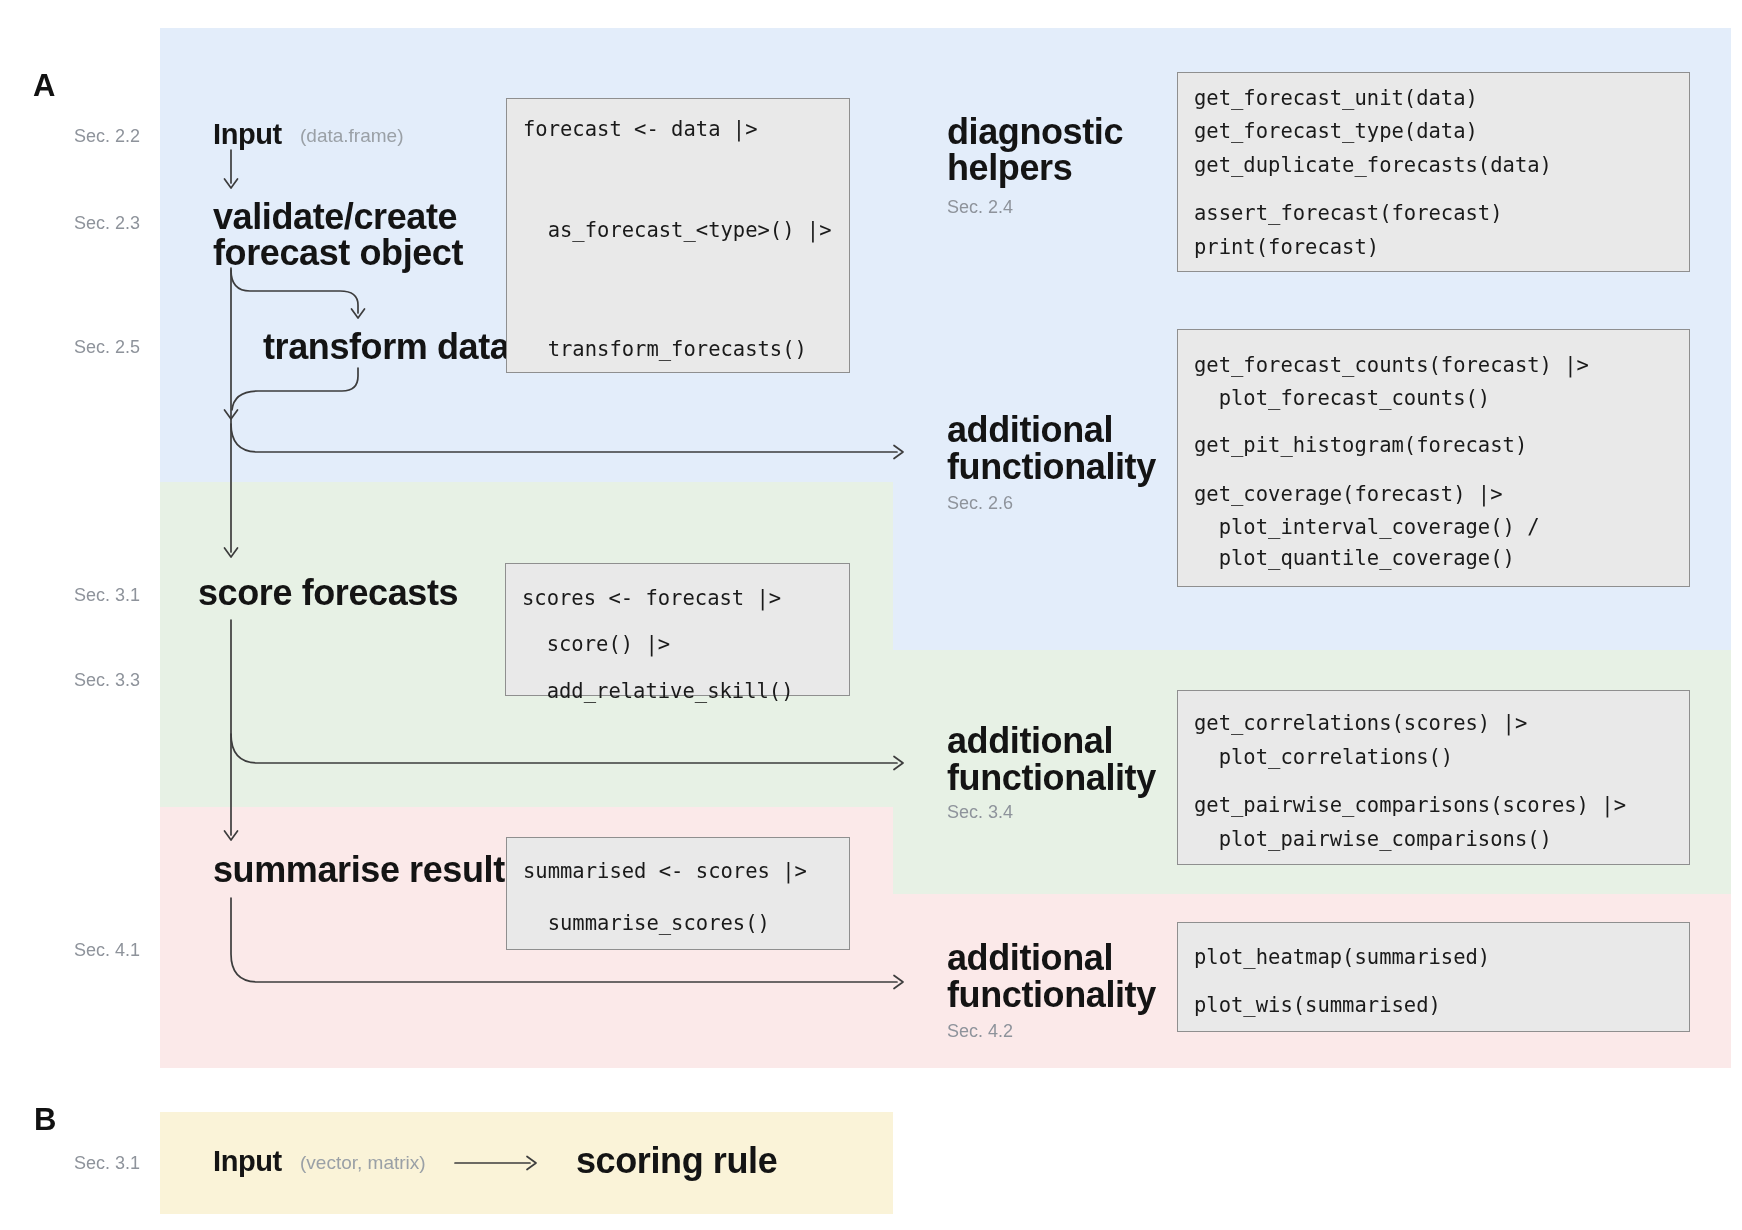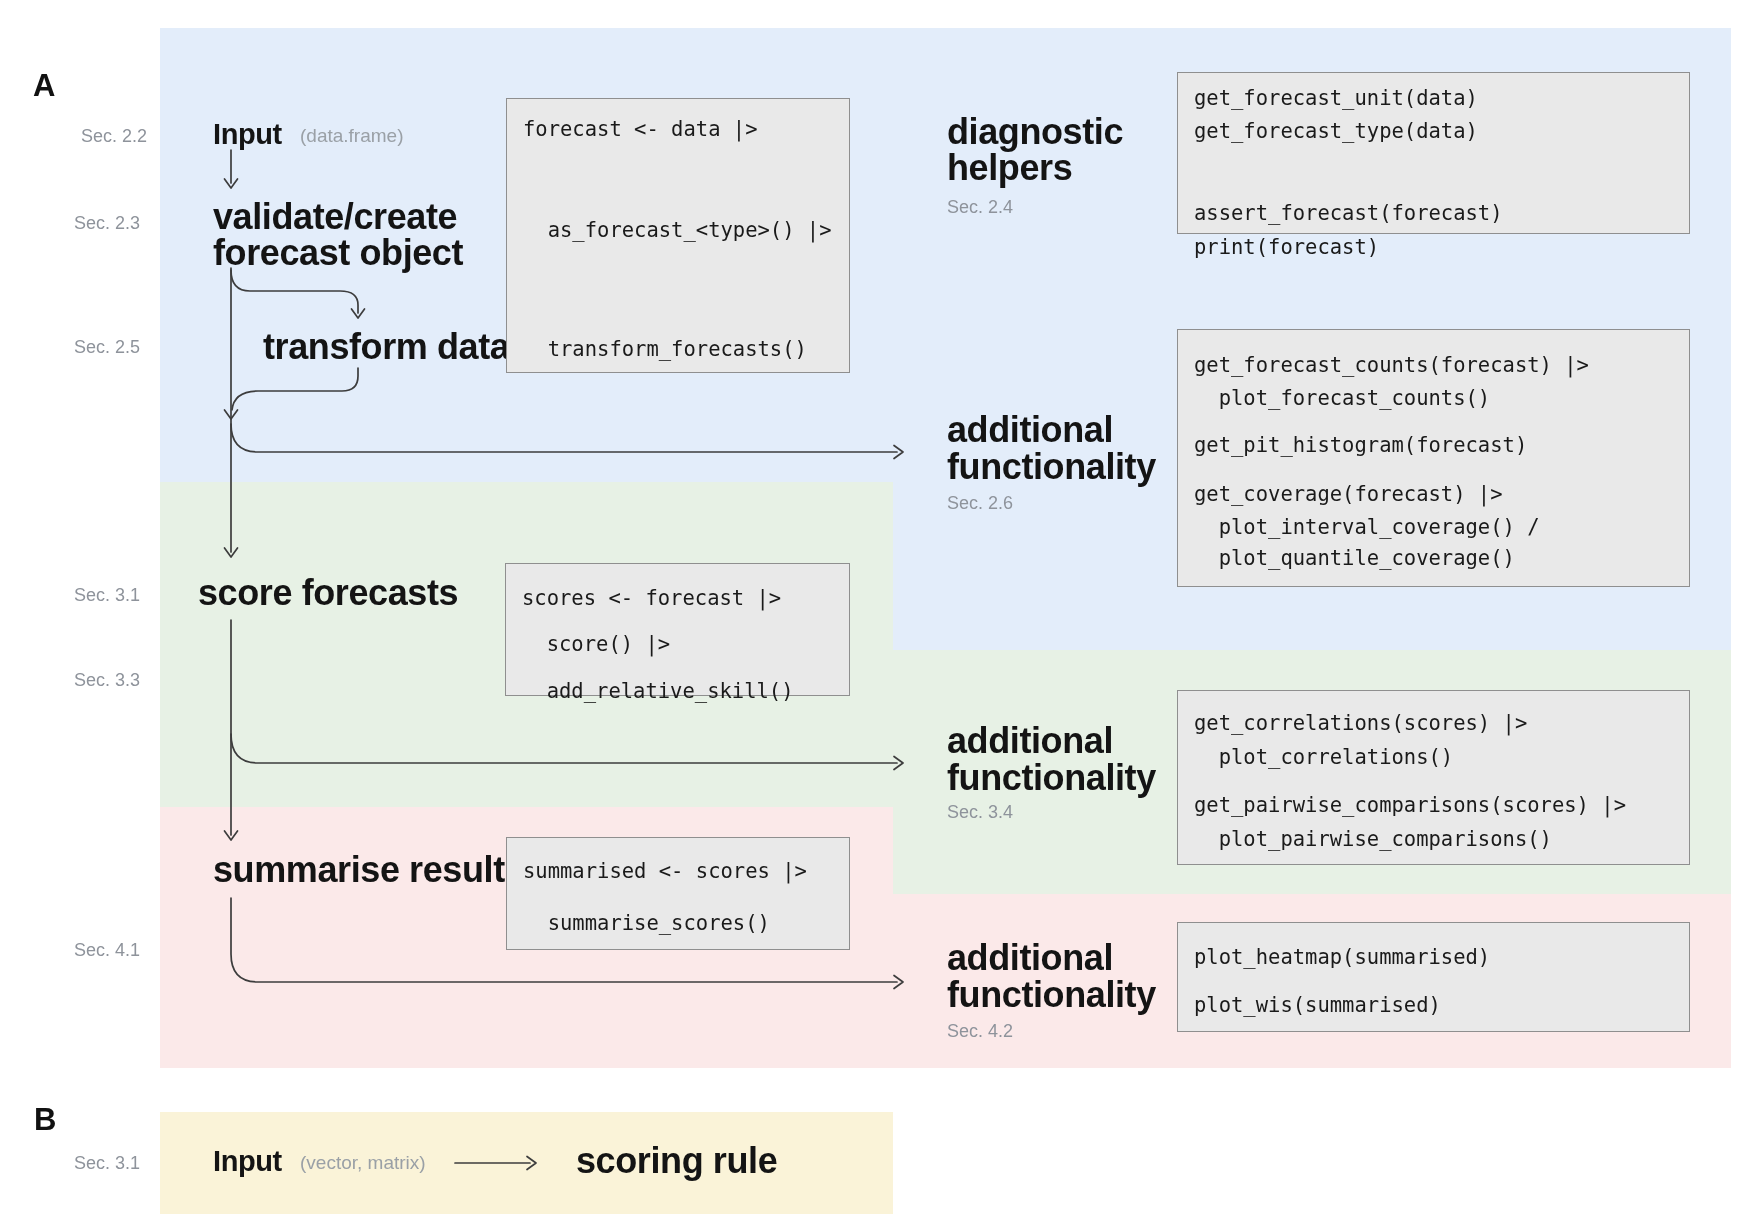--- a/index.html
+++ b/index.html
@@ -27,21 +27,21 @@
   <div class="bg" style="left:893px;top:28px;width:838px;height:622px;background:#e3edfa;"></div>
   <div class="bg" style="left:160px;top:482px;width:733px;height:325px;background:#e7f1e5;"></div>
   <div class="bg" style="left:893px;top:650px;width:838px;height:244px;background:#e7f1e5;"></div>
   <div class="bg" style="left:160px;top:807px;width:733px;height:261px;background:#fbe9e9;"></div>
   <div class="bg" style="left:893px;top:894px;width:838px;height:174px;background:#fbe9e9;"></div>
   <div class="bg" style="left:160px;top:1112px;width:733px;height:102px;background:#faf3d8;"></div>
 
   <div class="panel" style="left:33px;top:86px;">A</div>
   <div class="panel" style="left:34px;top:1120px;">B</div>
 
-  <div class="sec" style="left:47px;top:136px;">Sec. 2.2</div>
+  <div class="sec" style="left:40px;top:136px;">Sec. 2.2</div>
   <div class="sec" style="left:40px;top:223px;">Sec. 2.3</div>
   <div class="sec" style="left:40px;top:347px;">Sec. 2.5</div>
   <div class="sec" style="left:40px;top:595px;">Sec. 3.1</div>
   <div class="sec" style="left:40px;top:672px;margin-top:8px;">Sec. 3.3</div>
   <div class="sec" style="left:40px;top:950px;">Sec. 4.1</div>
 
   <div class="h" style="left:213px;top:134px;font-size:29px;">Input</div>
   <div class="paren" style="left:300px;top:136px;">(data.frame)</div>
   <div class="h" style="left:213px;top:217px;">validate/create</div>
   <div class="h" style="left:213px;top:253px;">forecast object</div>
@@ -75,23 +75,24 @@
     <div class="cl" style="top:34px;">scores &lt;- forecast |&gt;</div>
     <div class="cl" style="top:80px;">  score() |&gt;</div>
     <div class="cl" style="top:127px;">  add_relative_skill()</div>
   </div>
 
   <div class="codebox" style="left:506px;top:837px;width:344px;height:113px;">
     <div class="cl" style="top:33px;">summarised &lt;- scores |&gt;</div>
     <div class="cl" style="top:85px;text-align:center;">  summarise_scores()</div>
   </div>
 
-  <div class="codebox" style="left:1177px;top:72px;width:513px;height:162px;">
+  <div class="codebox" style="left:1177px;top:72px;width:513px;height:200px;">
     <div class="cl" style="top:25px;">get_forecast_unit(data)</div>
     <div class="cl" style="top:58px;">get_forecast_type(data)</div>
+    <div class="cl" style="top:92px;">get_duplicate_forecasts(data)</div>
     <div class="cl" style="top:140px;">assert_forecast(forecast)</div>
     <div class="cl" style="top:174px;">print(forecast)</div>
   </div>
 
   <div class="codebox" style="left:1177px;top:329px;width:513px;height:258px;">
     <div class="cl" style="top:35px;">get_forecast_counts(forecast) |&gt;</div>
     <div class="cl" style="top:68px;">  plot_forecast_counts()</div>
     <div class="cl" style="top:115px;">get_pit_histogram(forecast)</div>
     <div class="cl" style="top:164px;">get_coverage(forecast) |&gt;</div>
     <div class="cl" style="top:197px;">  plot_interval_coverage() /</div>

